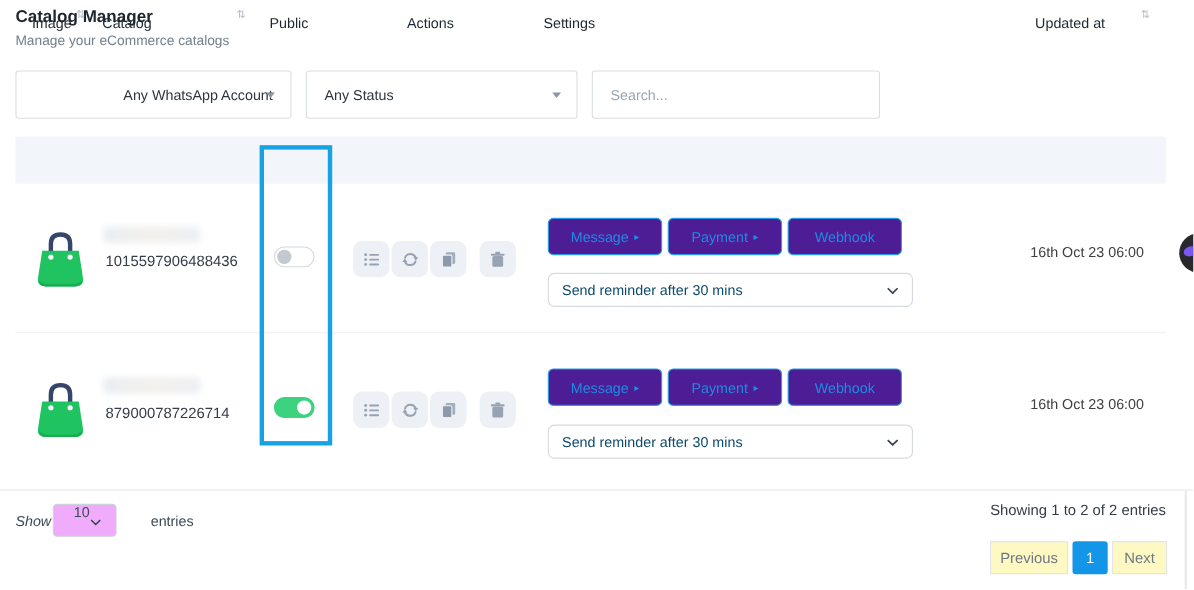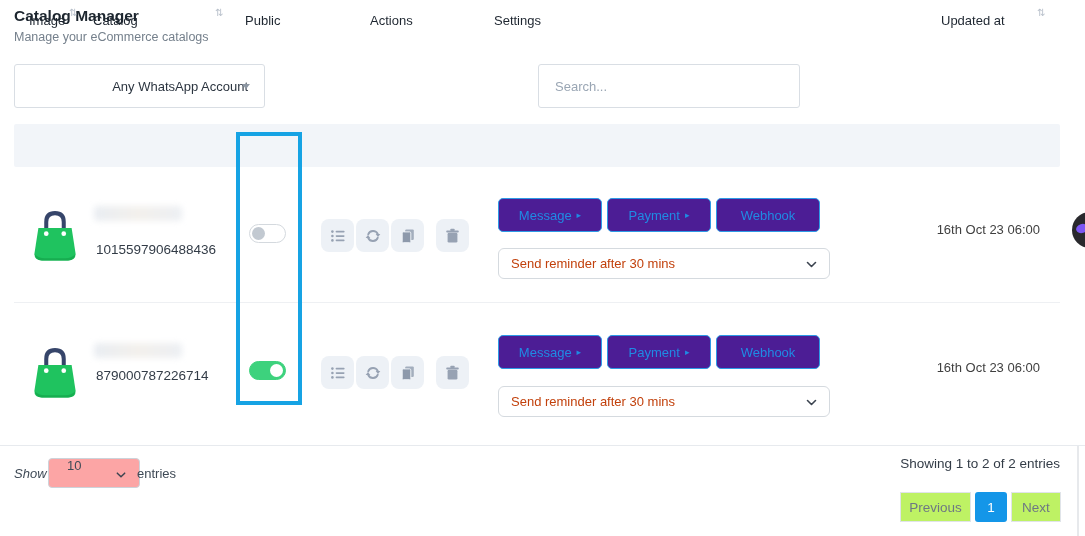--- a/index.html
+++ b/index.html
@@ -45,34 +45,34 @@
     display:flex; align-items:center; justify-content:center; cursor:pointer; }
   .icon-btn svg { display:block; }
 
   .btn-outline { position:absolute; width:104px; height:34px; background:#4c1d95; border:1px solid #2d9ae6;
     border-radius:5px; color:#1f8be4; font-size:13px; display:flex; align-items:center; justify-content:center;
     gap:5px; cursor:pointer; white-space:nowrap; }
   .btn-outline .caret-r { font-size:9px; line-height:1; color:#1f8be4; }
 
   .reminder-select { position:absolute; left:498px; width:332px; height:31px; border:1px solid #d5dadf;
     border-radius:6px; background:#fff; display:flex; align-items:center; padding:0 12px; cursor:pointer; }
-  .reminder-select .val { font-size:13px; color:#c2410c; }
+  .reminder-select .val { font-size:13px; color:#0c4a6e; }
   .reminder-select svg { position:absolute; right:11px; top:9px; }
 
   .updated-at { position:absolute; right:45px; font-size:13px; color:#404040; white-space:nowrap; }
 
   .footer-show-label, .footer-entries-label { position:absolute; top:466px; font-size:13px; color:#3f4a56; }
-  .page-size-select { position:absolute; left:48px; top:458px; width:92px; height:30px; border:1px solid #ccd3da;
-    border-radius:4px; background:#fca5a5; display:flex; align-items:center; padding:0 0 16px 18px; cursor:pointer; }
+  .page-size-select { position:absolute; left:48px; top:458px; width:58px; height:30px; border:1px solid #ccd3da;
+    border-radius:4px; background:#f0abfc; display:flex; align-items:center; padding:0 0 16px 18px; cursor:pointer; }
   .page-size-select .val { font-size:13px; color:#3f4a56; }
   .page-size-select svg { position:absolute; right:12px; top:10px; }
 
   .summary { position:absolute; right:25px; top:456px; font-size:13.5px; color:#333c47; }
 
-  .pager-btn { position:absolute; top:492px; height:30px; background:#bef264; border:1px solid #e0e4e9;
+  .pager-btn { position:absolute; top:492px; height:30px; background:#fef9c3; border:1px solid #e0e4e9;
     border-radius:0; color:#6e7883; font-size:13.5px; display:flex; align-items:center; justify-content:center; cursor:pointer; }
   .pager-current { position:absolute; top:492px; width:32px; height:30px; background:#1496e8; border-radius:3px;
     color:#fff; font-size:13.5px; display:flex; align-items:center; justify-content:center; cursor:pointer; }
 
   .floating-widget { position:absolute; left:1072px; top:212px; width:36px; height:36px; border-radius:50%;
     background:#29292d; cursor:pointer; z-index:10; }
   .floating-widget .blob { position:absolute; left:4px; top:12px; width:12px; height:9px; border-radius:50%;
     background:#7d57f3; transform:rotate(-18deg); }
 
   .scrollbar-sliver { position:absolute; left:1077px; top:446px; width:2px; height:90px; background:#e7e9ec; }
@@ -80,20 +80,24 @@
 </head>
 <body>
 
 <div class="page">
 
   <div class="page-title">Catalog Manager</div>
   <div class="page-subtitle">Manage your eCommerce catalogs</div>
 
   <div class="filter-select" style="left:14px; width:251px;justify-content:flex-end;">
     <span class="val">Any WhatsApp Account</span>
+    <span class="caret-down"></span>
+  </div>
+  <div class="filter-select" style="left:278px; width:247px;">
+    <span class="val">Any Status</span>
     <span class="caret-down"></span>
   </div>
   <input class="search-input" type="text" placeholder="Search..." style="">
 
   <div class="thead"></div>
   <span class="th" style="left:29px;">Image</span>
   <span class="sort-glyph" style="left:69px;">⇅</span>
   <span class="th" style="left:93px;">Catalog</span>
   <span class="sort-glyph" style="left:215px;">⇅</span>
   <span class="th" style="left:245px; z-index:6;">Public</span>
@@ -106,21 +110,21 @@
 
   <div>
     <svg class="bag" style="top:207px;" viewBox="0 0 52 64">
       <path d="M16 30 V17 Q16 7 26 7 Q36 7 36 17 V30" stroke="#36456a" stroke-width="4.6" fill="none" stroke-linecap="round"></path>
       <path d="M7 24 H45 L49.5 53 Q50 61 41 61 H11 Q2 61 2.5 53 Z" fill="#1fc35f"></path>
       <path d="M2.8 54 Q4 61 11 61 H41 Q48 61 49.2 54 Q44.5 58.6 38 58.6 H14 Q7.5 58.6 2.8 54 Z" fill="#17ad50"></path>
       <circle cx="16" cy="30.5" r="2.7" fill="#ffffff"></circle>
       <circle cx="36" cy="30.5" r="2.7" fill="#ffffff"></circle>
     </svg>
     <div class="redacted-name" style="left:94px; top:206px;"></div>
-    <div class="catalog-id" style="top:242px;text-align:right;">1015597906488436</div>
+    <div class="catalog-id" style="top:230px;text-align:right;">1015597906488436</div>
 
     <div class="toggle" style="top:224px;">
       <span class="knob"></span>
     </div>
 
     <div class="icon-btn" style="left:321px; top:219px;">
       <svg width="16" height="16" viewBox="0 0 16 16">
         <g fill="#97a2b3">
             <circle cx="2.4" cy="3.6" r="1.3"></circle>
             <circle cx="2.4" cy="8" r="1.3"></circle>

